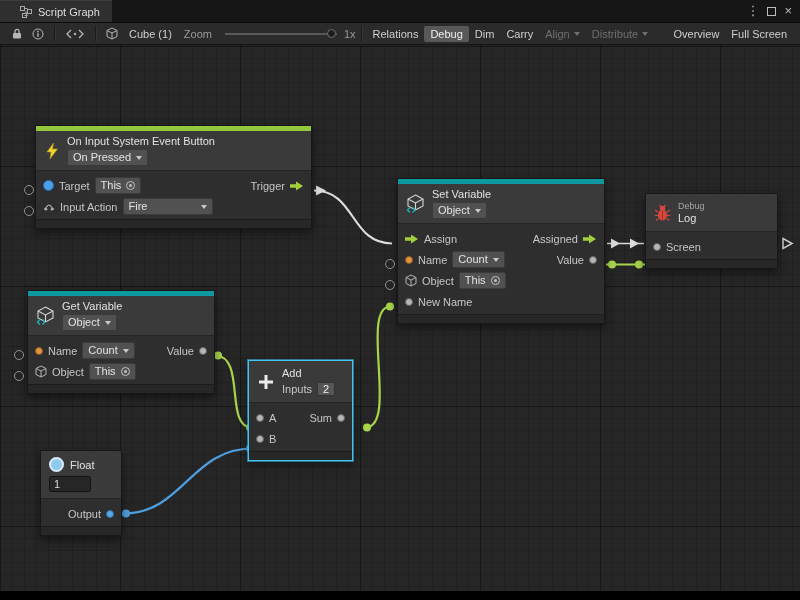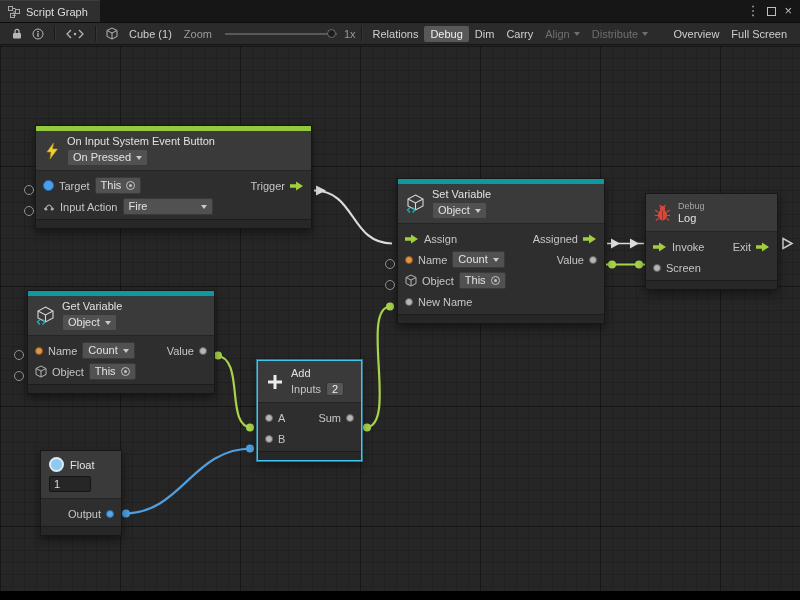--- a/index.html
+++ b/index.html
@@ -8,21 +8,21 @@
     position: relative;
     background:#242424;
     font-family:"Liberation Sans", sans-serif;
     font-size:11px;
     color:#c8c8c8;
     overflow:hidden;
   }
 
   
   .tabbar { position:absolute; top:0; left:0; right:0; height:22px; background:#161616; display:flex; align-items:center; z-index:10; }
-  .tab { height:22px; display:flex; align-items:center; gap:6px; padding:0 12px 0 8px; background:#2f2f2f; color:#dedede; border-top:1px solid #3d3d3d; }
+  .tab { height:22px; display:flex; align-items:center; gap:6px; padding:0 12px 0 20px; background:#2f2f2f; color:#dedede; border-top:1px solid #3d3d3d; }
   .winctl { margin-left:auto; display:flex; align-items:center; gap:8px; padding-right:8px; color:#bdbdbd; }
   .winctl .glyph { font-size:13px; line-height:22px; }
   .maxbox { width:9px; height:9px; border:1px solid #bdbdbd; display:inline-block; }
 
   
   .toolbar { position:absolute; top:22px; left:0; right:0; height:23px; background:#2b2b2b; border-top:1px solid #0d0d0d; border-bottom:1px solid #151515; display:flex; align-items:center; padding:0 7px; z-index:10; color:#cfcfcf; }
   .sep { width:1px; height:15px; background:#1a1a1a; margin:0 5px; box-shadow:1px 0 0 rgba(255,255,255,0.05); }
   .tbtn { padding:2px 6px; border-radius:2px; white-space:nowrap; display:flex; align-items:center; gap:4px; }
   .tbtn.selected { background:#585858; color:#f0f0f0; }
   .tbtn.disabled { color:#6f6f6f; }
@@ -307,31 +307,20 @@
         <path d="M8.5 6.5 V15.5" stroke="#8d2c25" stroke-width="0.8"></path>
       </svg>
     </span>
     <span class="nhead-col" style="gap:1px;">
       <span class="nsub">Debug</span>
       <span class="ntitle">Log</span>
     </span>
   </div>
   <div class="nbody">
     <div class="nrow">
-      <svg class="farrow" width="14" height="10" viewBox="0 0 14 10">
-          <path d="M0 3.2 H6 V0.6 L13 5 L6 9.4 V6.8 H0 Z"></path>
-        </svg>
-      <span class="lbl">Invoke</span>
-      <span class="grow"></span>
-      <span class="lbl">Exit</span>
-      <svg class="farrow" width="14" height="10" viewBox="0 0 14 10">
-          <path d="M0 3.2 H6 V0.6 L13 5 L6 9.4 V6.8 H0 Z"></path>
-        </svg>
-    </div>
-    <div class="nrow">
       <span class="dot"></span>
       <span class="lbl">Screen</span>
     </div>
   </div>
   <div class="nfoot"></div>
 </div>
 
 <div class="node" style="left:27px; top:290px; width:188px;">
   <div class="colorbar bar-teal"></div>
   <div class="nhead">
@@ -372,21 +361,21 @@
         <span>This</span>
         <span class="picker"></span>
       </span>
     </div>
   </div>
   <div class="nfoot"></div>
 </div>
 <span class="hport" style="left:14px; top:350px;"></span>
 <span class="hport" style="left:14px; top:371px;"></span>
 
-<div class="node selected" style="left:257px; top:360px; width:105px;">
+<div class="node selected" style="left:248px; top:360px; width:105px;">
   <div class="nhead" style="padding:6px 8px;">
     <span class="icon-wrap">
       <svg width="18" height="18" viewBox="0 0 18 18">
           <path d="M9 2 V16 M2 9 H16" stroke="#ececec" stroke-width="3"></path>
         </svg>
     </span>
     <span class="nhead-col" style="gap:3px;">
       <span class="ntitle">Add</span>
       <span style="display:flex; align-items:center; gap:5px;">
         <span class="lbl">Inputs</span>

